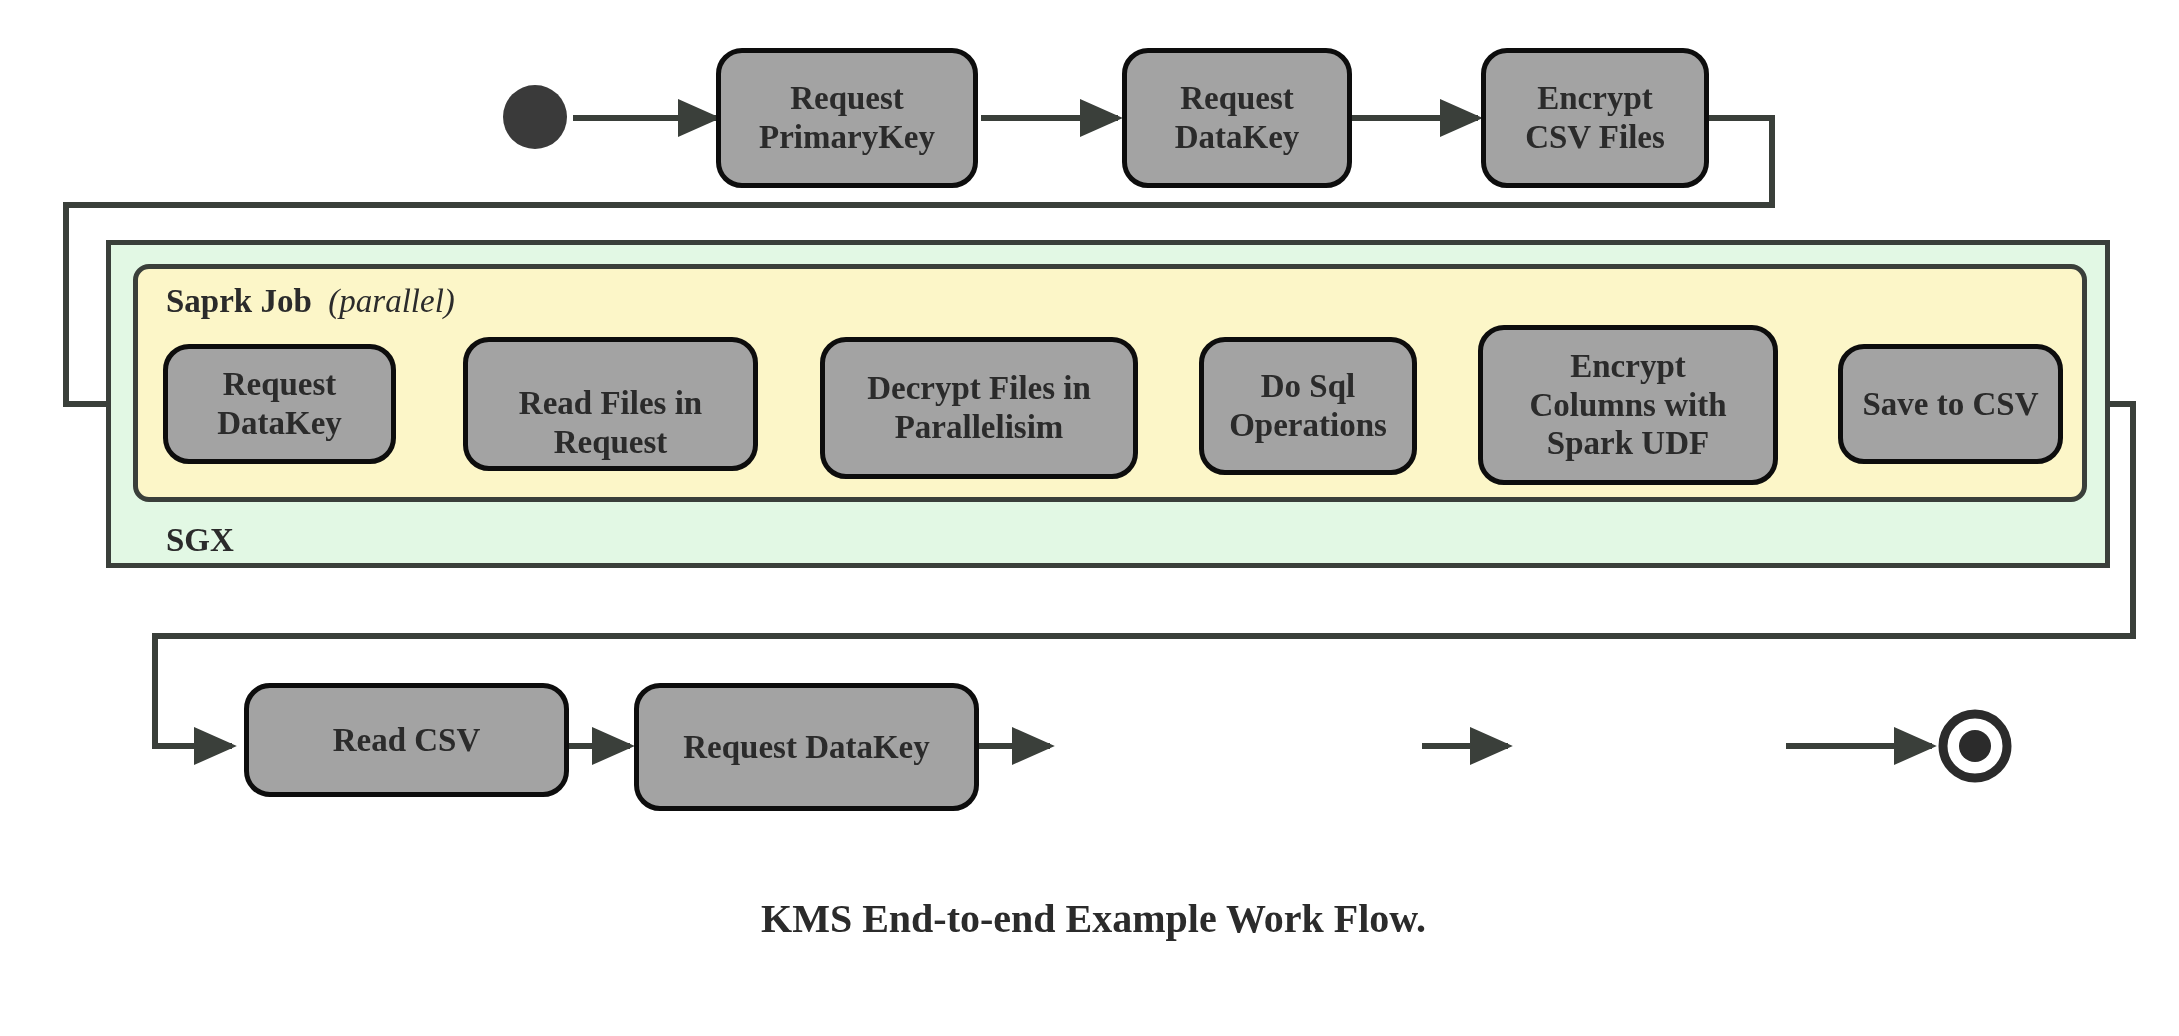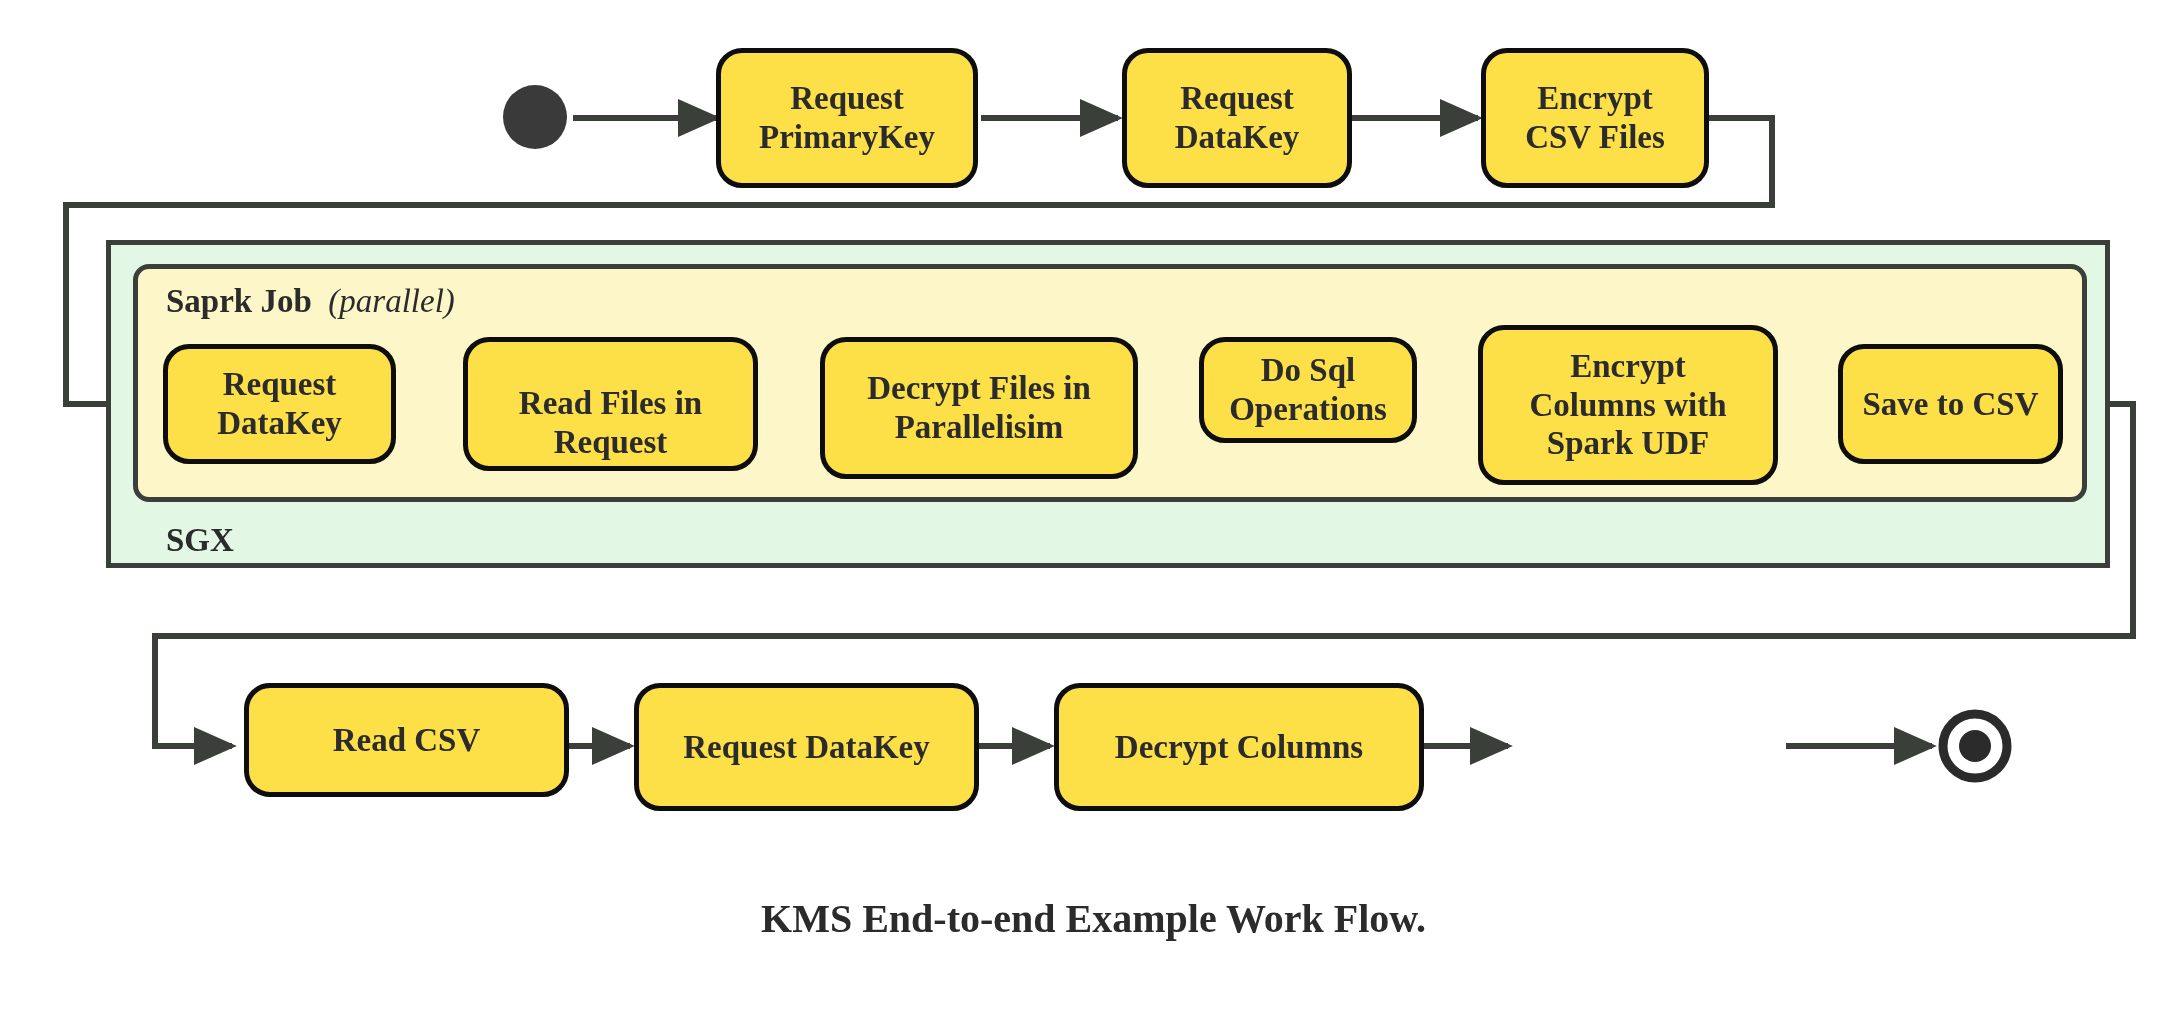--- a/index.html
+++ b/index.html
@@ -2,21 +2,21 @@
 <html><head>
 <meta charset="utf-8">
 <style>
   html,body{margin:0;padding:0;background:#ffffff;}
   body{width:2179px;height:1036px;font-family:"Liberation Serif","DejaVu Serif",serif;}
   #stage{position:relative;width:2179px;height:1036px;overflow:hidden;background:#fff;}
   svg.layer{position:absolute;left:0;top:0;width:2179px;height:1036px;}
 
   .node{
     position:absolute;
-    background:#fde047;
+    background:#a3a3a3;
     border:5px solid #0d0d0d;
     border-radius:26px;
     display:flex;align-items:center;justify-content:center;text-align:center;
     color:#2b2b2b;
     font-weight:bold;
     font-size:33px;
     line-height:1.18;
     box-sizing:border-box;
     padding:4px 10px;
     z-index:5;
@@ -142,21 +142,21 @@
     </div>
   </div>
 
   <div class="node" style="left:820px; top:337px; width:318px; height:142px;">
     <div>
       <span>Decrypt Files in</span>
       <span>Parallelisim</span>
     </div>
   </div>
 
-  <div class="node" style="left:1199px; top:337px; width:218px; height:106px;">
+  <div class="node" style="left:1199px; top:337px; width:218px; height:138px;">
     <div>
       <span>Do Sql</span>
       <span>Operations</span>
     </div>
   </div>
 
   <div class="node" style="left:1478px; top:325px; width:300px; height:160px;">
     <div>
       <span>Encrypt</span>
       <span>Columns with</span>
@@ -175,22 +175,17 @@
       <span>Read CSV</span>
     </div>
   </div>
 
   <div class="node" style="left:634px; top:683px; width:345px; height:128px;">
     <div>
       <span>Request DataKey</span>
     </div>
   </div>
 
-  <div class="node" style="left:1054px; top:683px; width:370px; height:128px;">
-    <div>
-      <span>Decrypt Columns</span>
-    </div>
-  </div>
 
 
   <div class="caption" style="top:895px;">KMS End-to-end Example Work Flow.</div>
 
 </div>
 
 </body></html>

